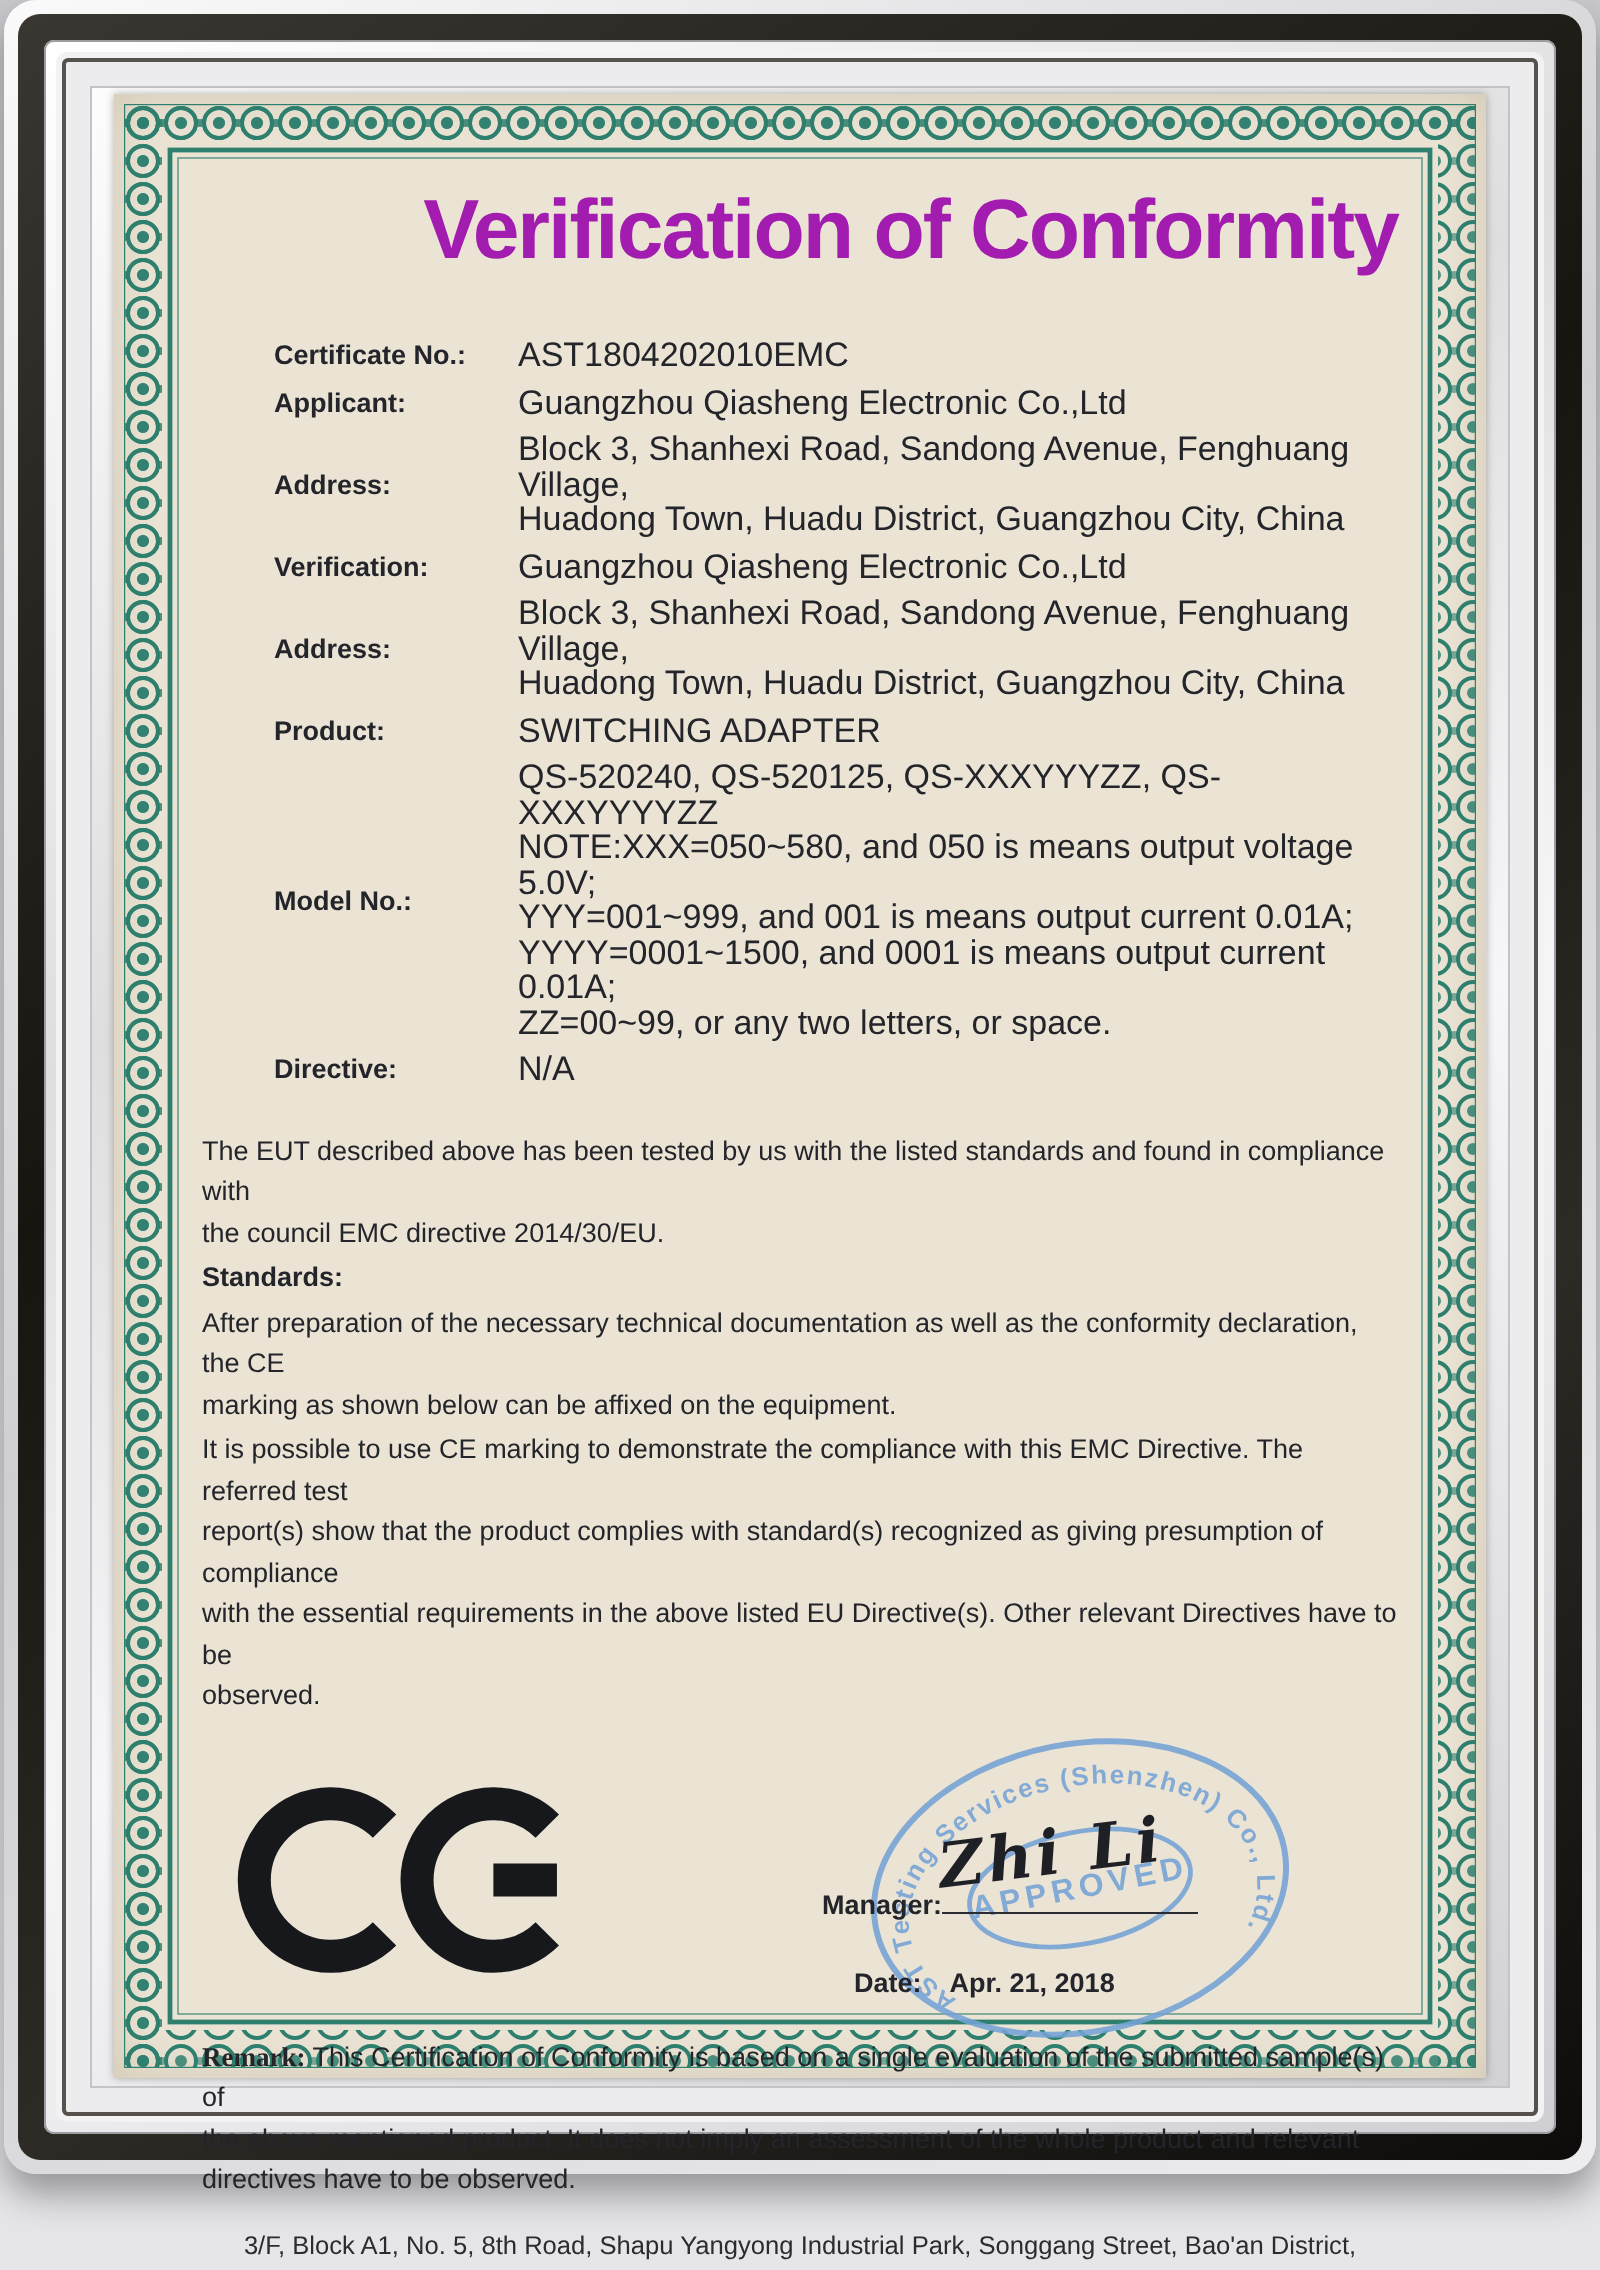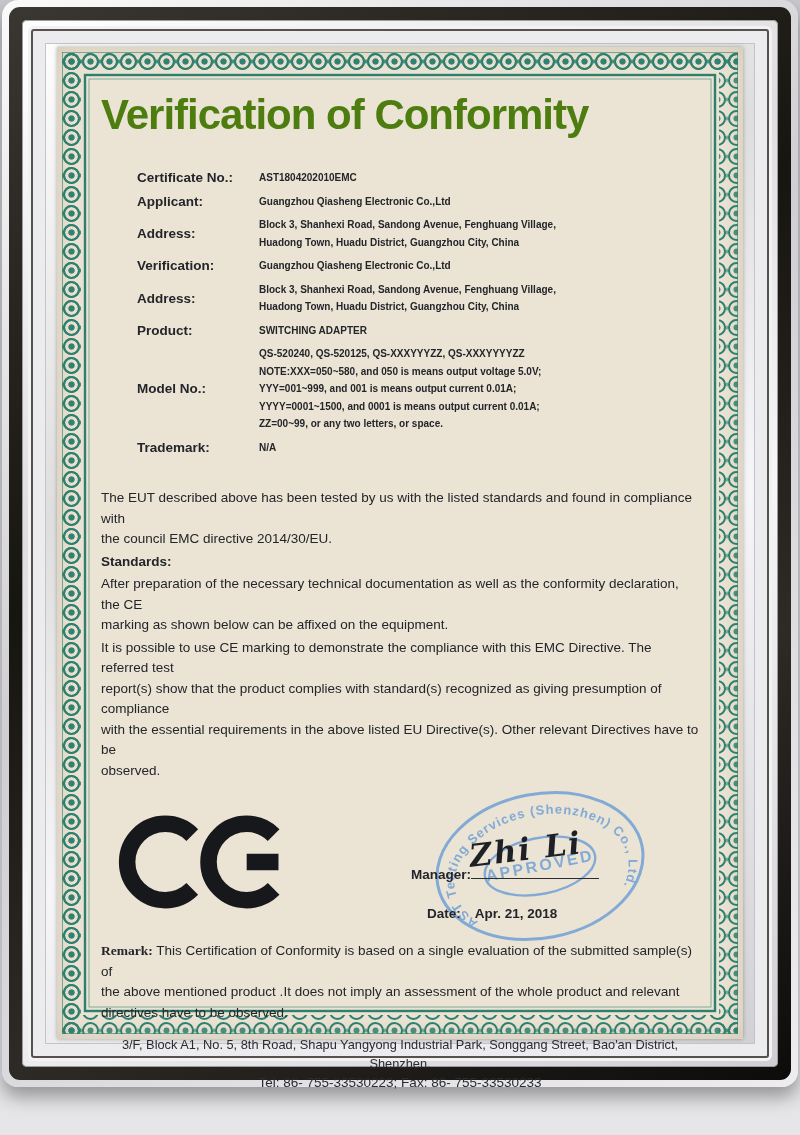--- a/index.html
+++ b/index.html
@@ -35,29 +35,29 @@
     position:absolute; left:57px; top:47px; right:57px; bottom:96px;
     background:#ebe4d5;
     box-shadow:inset 0 0 26px rgba(120,100,60,.22), 0 0 4px rgba(0,0,0,.3);
     color:#23252a;
   }
   .border-art { position:absolute; inset:5px; width:calc(100% - 10px); height:calc(100% - 10px); }
   .inner { position:absolute; inset:32px 44px 26px 44px; }
 
   
   .title {
-    text-align:left; font-weight:bold; font-size:42px; letter-spacing:-1px;
-    color:#4d7c0f; margin-top:12px;
+    text-align:right; font-weight:bold; font-size:42px; letter-spacing:-1px;
+    color:#a21caf; margin-top:12px;
   }
   .fields { margin:30px 0 16px 36px; }
   .frow { display:flex; align-items:center; margin-bottom:6px; }
   .flabel { width:122px; flex:0 0 122px; font-weight:bold; font-size:13.5px; }
-  .fvalue { font-weight:bold; font-size:10px; line-height:17.5px; white-space:pre-line; }
+  .fvalue { font-weight:normal; font-size:17px; line-height:17.5px; white-space:pre-line; }
   .para { font-size:13.5px; line-height:20.5px; white-space:pre-line; margin-top:2px; }
-  .statement { margin-top:32px; }
+  .statement { margin-top:22px; }
   .bold-line { font-weight:bold; font-size:13.5px; line-height:20.5px; }
   .standards-head { margin-top:2px; }
 
   .sign-row { display:flex; margin-top:8px; height:148px; position:relative; }
   .ce-logo { margin:22px 0 0 16px; }
   .sign-block { position:relative; margin-left:auto; margin-right:58px; margin-top:78px; width:230px; font-size:13.5px; }
   .mgr-line { font-weight:bold; position:relative; z-index:3; }
   .sig-underline { display:inline-block; width:128px; border-bottom:1.6px solid #2a2c31; height:12px; }
   .date-line { font-weight:bold; margin-top:24px; padding-left:16px; position:relative; z-index:3; }
   .date-val { margin-left:14px; }
@@ -141,21 +141,21 @@
       </div>
       <div class="frow">
         <div class="flabel">Model No.:</div>
         <div class="fvalue">QS-520240, QS-520125, QS-XXXYYYZZ, QS-XXXYYYYZZ
 NOTE:XXX=050~580, and 050 is means output voltage 5.0V;
 YYY=001~999, and 001 is means output current 0.01A;
 YYYY=0001~1500, and 0001 is means output current 0.01A;
 ZZ=00~99, or any two letters, or space.</div>
       </div>
       <div class="frow">
-        <div class="flabel">Trademark:</div>
+        <div class="flabel">Directive:</div>
         <div class="fvalue">N/A</div>
       </div>
     </div>
 
     <div class="para statement">The EUT described above has been tested by us with the listed standards and found in compliance with
 the council EMC directive 2014/30/EU.</div>
     <div class="bold-line standards-head">Standards:</div>
     <div class="para">After preparation of the necessary technical documentation as well as the conformity declaration, the CE
 marking as shown below can be affixed on the equipment.</div>
     <div class="para">It is possible to use CE marking to demonstrate the compliance with this EMC Directive. The referred test

